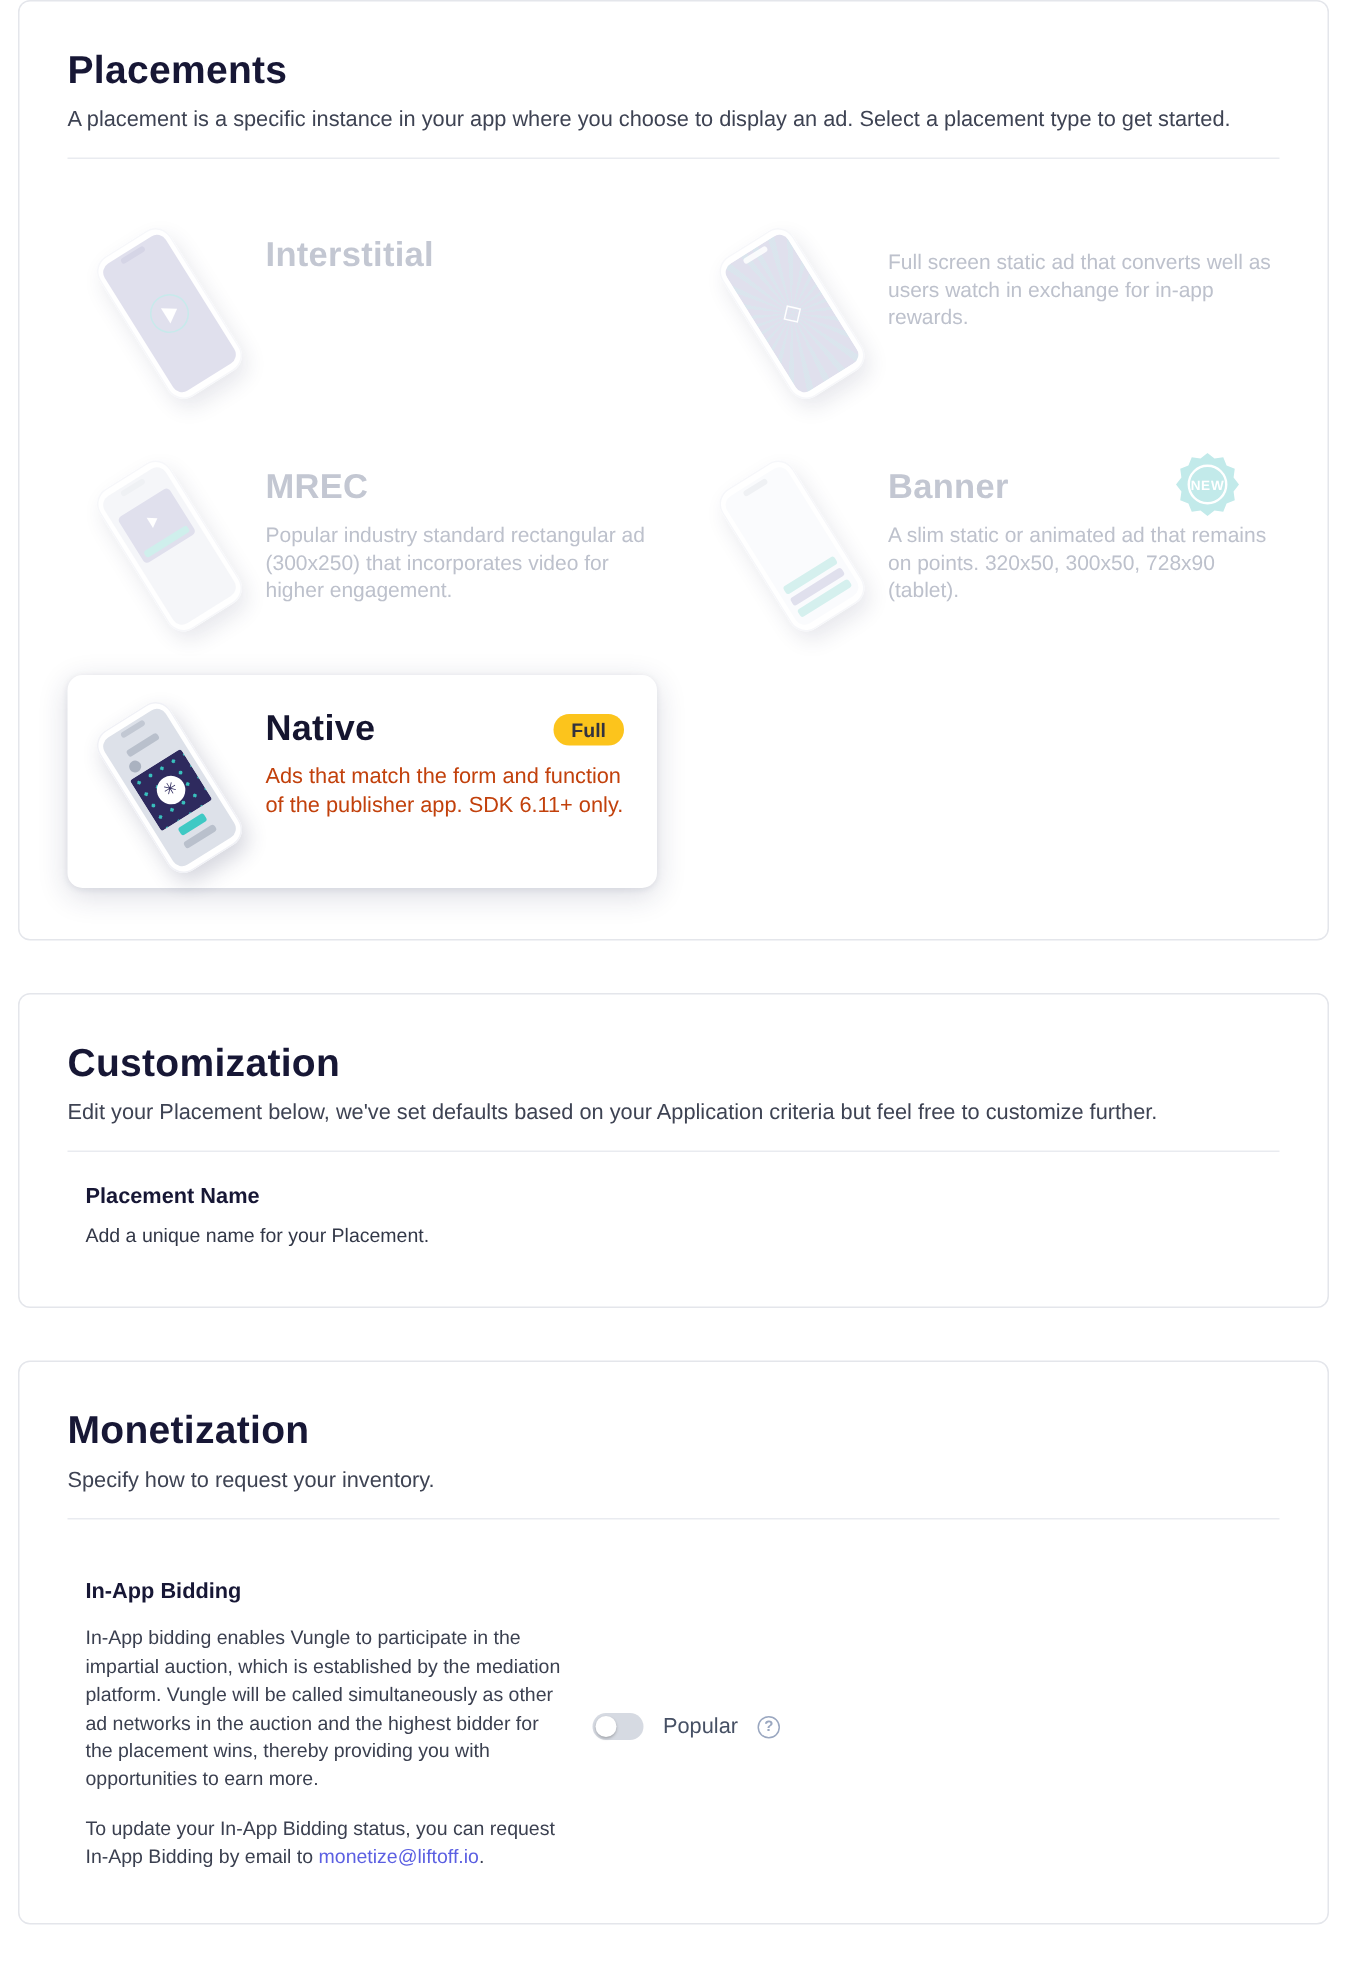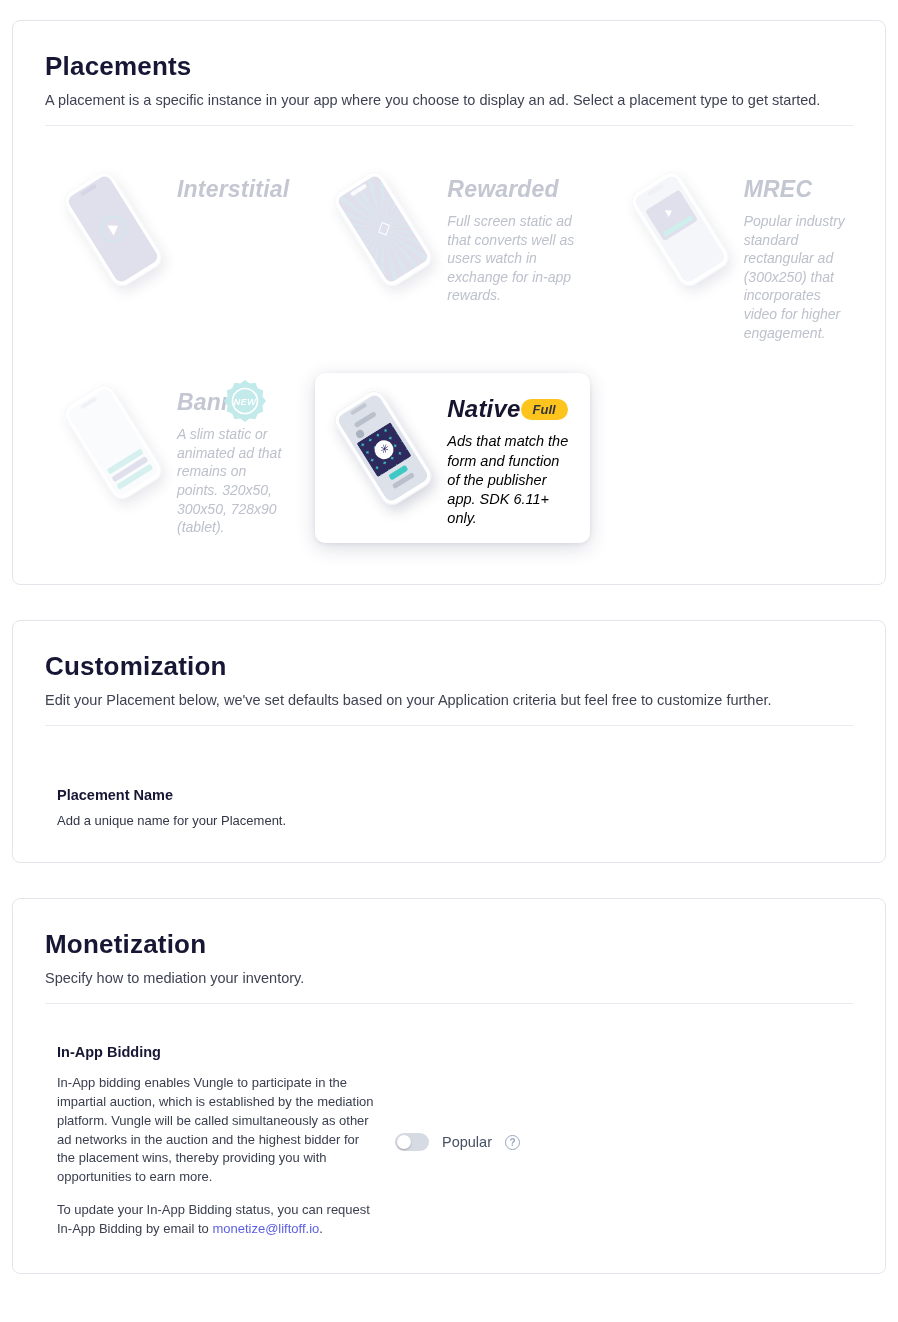--- a/index.html
+++ b/index.html
@@ -6,52 +6,52 @@
   html,body { background:#fff; }
   body {
     width:898px; min-height:1322px; margin:0 auto;
     font-family:"Liberation Sans", sans-serif;
     color:#3e4353; -webkit-font-smoothing:antialiased;
   }
   .panel {
     margin:0 12px; border:1px solid #e4e6eb; border-radius:8px;
     background:#fff; padding:30px 32px 34px 32px;
   }
-  .panel#panel-placements { margin-top:20px; min-height:565px; }
+  .panel#panel-placements { min-height:565px; }
   .panel#panel-customization { margin-top:35px; min-height:210px; }
   .panel#panel-monetization { margin-top:35px; min-height:357px; }
 
   .section-title {
     font-size:26px; font-weight:700; color:#171735; letter-spacing:.2px;
   }
   .section-sub { font-size:14.5px; color:#3e4353; margin-top:10px; }
   .divider { border:none; border-top:1px solid #e9ebf0; margin-top:17px; }
 
   
   .ptype-grid {
-    margin-top:34px; display:grid; grid-template-columns:1fr 1fr 1fr;
-    column-gap:22px; row-gap:25px;font-style:italic;
+    margin-top:34px; display:grid; grid-template-columns:1fr 1fr;
+    column-gap:22px; row-gap:25px;
   }
   .ptype {
     display:flex; align-items:flex-start; min-height:112px; position:relative;
     padding:6px 4px; cursor:pointer;
   }
   .ptype .phone-wrap { width:128px; flex:0 0 128px; display:flex; justify-content:center; padding-top:8px; }
   .ptype-text { flex:1; padding-top:10px; }
   .ptype-title { font-size:23px; font-weight:700; color:#c3c7d2; letter-spacing:.2px; }
   .ptype-desc { font-size:14px; line-height:1.33; color:#bdc1cc; margin-top:9px; max-width:258px; }
 
   
   .ptype.active {
     background:#fff; border-radius:10px; padding:12px 16px 12px 4px;
     box-shadow:0 5px 20px rgba(30,35,80,.16), 0 1px 4px rgba(30,35,80,.08);
     max-width:398px;
   }
   .ptype.active .ptype-title { color:#15152f; font-size:24px; }
-  .ptype.active .ptype-desc { color:#000000; font-size:14.5px; max-width:258px; }
+  .ptype.active .ptype-desc { color:#c2410c; font-size:14.5px; max-width:258px; }
   .title-row { display:flex; align-items:center; justify-content:space-between; padding-right:6px; }
   .beta-badge {
     background:#fcc41c; color:#33333f; font-size:13px; font-weight:700;
     border-radius:12px; padding:4px 12px; line-height:1;
   }
 
   
   .phone {
     width:56px; height:110px; background:#fff; border-radius:12px;
     transform:rotate(-32deg);
@@ -118,21 +118,21 @@
     display:flex; align-items:center; justify-content:center;
     color:#2e2a5e; font-size:11px; line-height:1;
   }
   .teal-bar { width:48%; height:6px; background:#3fc9c4; border-radius:2px; margin:4px auto 0; }
 
   
   .new-badge { position:absolute; top:6px; right:26px; width:44px; height:44px; }
   .new-badge text { font-size:9px; font-weight:bold; fill:#fff; letter-spacing:.5px; }
 
   
-  .field-row { display:flex; margin-top:61px; }
+  .field-row { display:flex; margin-top:22px; }
   .field-left { width:350px; flex:0 0 350px; padding-left:12px; }
   .field-label { font-size:14.5px; font-weight:700; color:#171735; }
   .field-helper { font-size:13px; color:#323747; margin-top:10px; }
   .text-input-wrap { position:relative; flex:1; max-width:461px; }
   .text-input {
     width:100%; height:37px; border:1px solid #c6cedc; border-radius:4px;
     font-size:14.5px; color:#1d2137; padding:0 34px 0 13px;
     font-family:"Liberation Sans", sans-serif; outline:none; background:#fff;
   }
   .clear-x {
@@ -191,21 +191,20 @@
     <div class="ptype faded">
       <div class="phone-wrap">
         <div class="phone">
           <div class="screen rays">
             <div class="notch"></div>
             <div class="gem">◇</div>
           </div>
         </div>
       </div>
       <div class="ptype-text">
-        <div class="ptype-title">Rewarded</div>
         <div class="ptype-desc">Full screen static ad that converts well as users watch in exchange for in-app rewards.</div>
       </div>
     </div>
 
     <div class="ptype faded">
       <div class="phone-wrap">
         <div class="phone">
           <div class="screen light">
             <div class="notch" style="background:#e3e6ec"></div>
             <div class="mrec-box">
@@ -282,21 +281,21 @@
   <div class="field-row">
     <div class="field-left">
       <div class="field-label">Placement Name</div>
       <div class="field-helper">Add a unique name for your Placement.</div>
     </div>
   </div>
 </section>
 
 <section class="panel" id="panel-monetization">
   <h1 class="section-title">Monetization</h1>
-  <p class="section-sub">Specify how to mediation your inventory.</p>
+  <p class="section-sub">Specify how to request your inventory.</p>
   <hr class="divider">
 
   <div class="mon-row">
     <div class="mon-left">
       <div class="field-label">In-App Bidding</div>
       <p class="mon-desc">In-App bidding enables Vungle to participate in the impartial auction, which is established by the mediation platform. Vungle will be called simultaneously as other ad networks in the auction and the highest bidder for the placement wins, thereby providing you with opportunities to earn more.</p>
       <p class="mon-desc"><span>To update your In-App Bidding status, you can request In-App Bidding by email to</span>
         <a href="#" class="email-link">monetize@liftoff.io</a><span>.</span></p>
     </div>
     <div class="toggle-row">

